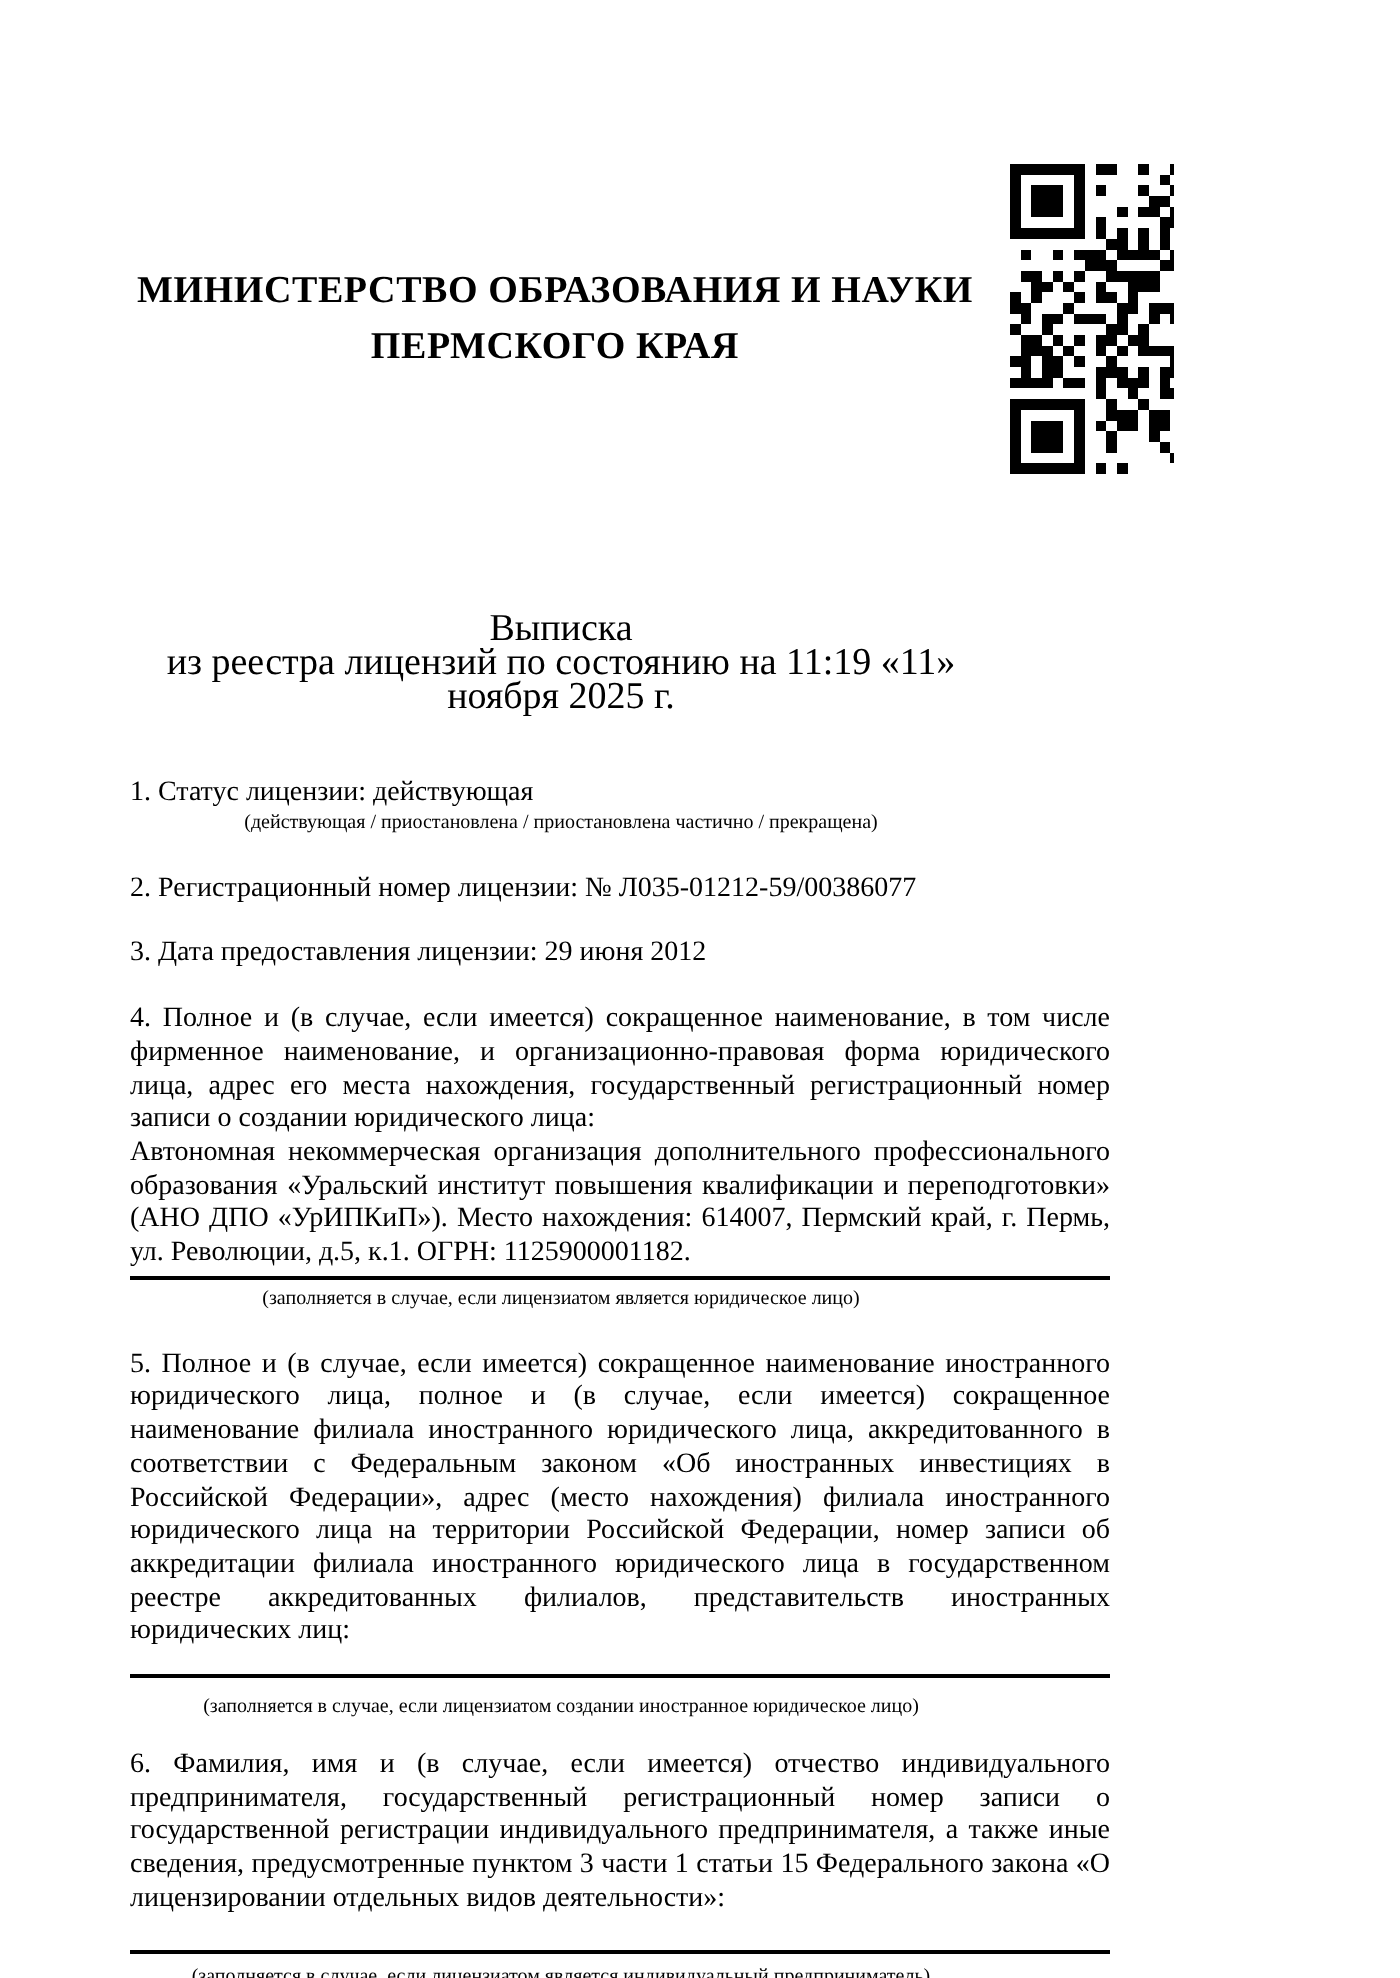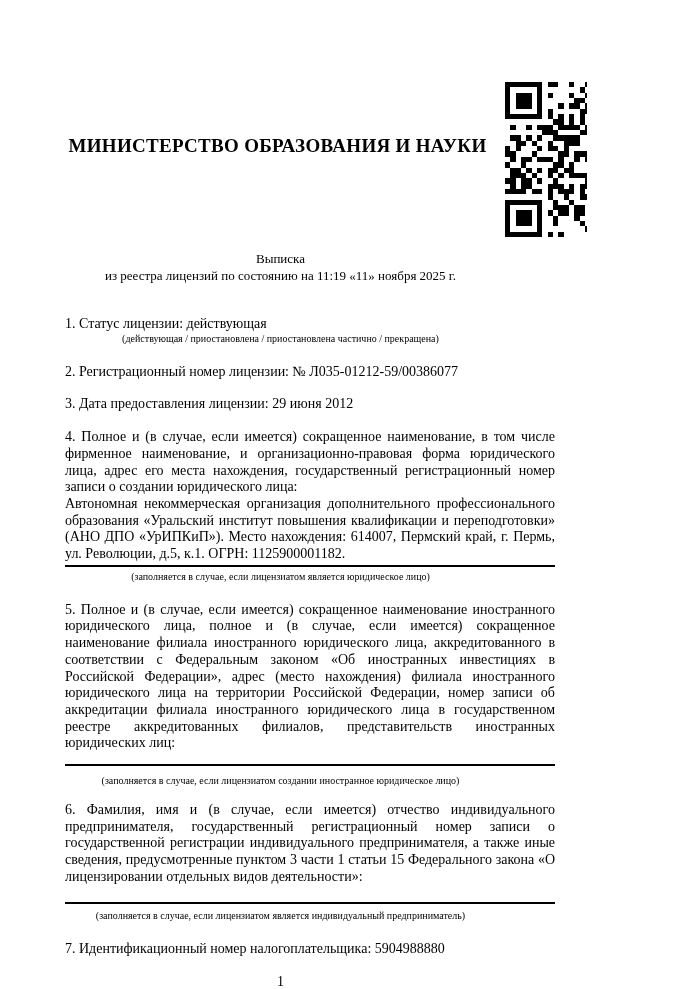--- a/index.html
+++ b/index.html
@@ -37,24 +37,24 @@
     line-height: 28px;
     letter-spacing: 0.3px;
     white-space: nowrap;
   }
   .hcap {
     font-size: 10px;
     line-height: 14px;
     margin-top: 1px;
   }
   .title {
-    margin-top: 90px;
+    margin-top: 118px;
     margin-right: 59px;
     text-align: center;
-    font-size: 13px;
+    font-size: 19px;
     line-height: 17px;
   }
   .item {
     font-size: 14px;
     line-height: 16.7px;
   }
   .para {
     font-size: 14px;
     line-height: 16.7px;
     text-align: justify;
@@ -497,20 +497,21 @@
           <rect x="18" y="28" width="1" height="1"></rect>
           <rect x="22" y="28" width="1" height="1"></rect>
           <rect x="25" y="28" width="1" height="1"></rect>
           <rect x="26" y="28" width="1" height="1"></rect>
         </g>
       </svg>
     </div>
 
   <div class="header-text">
     <div class="h1">МИНИСТЕРСТВО ОБРАЗОВАНИЯ И НАУКИ</div>
+    <div class="h1">ПЕРМСКОГО КРАЯ</div>
   </div>
 
   <div class="title">
     <div>Выписка</div>
     <div>из реестра лицензий по состоянию на 11:19 «11» ноября 2025 г.</div>
   </div>
 
   <div class="item" id="item1">1. Статус лицензии: действующая</div>
   <div class="cap">(действующая / приостановлена / приостановлена частично / прекращена)</div>
 

